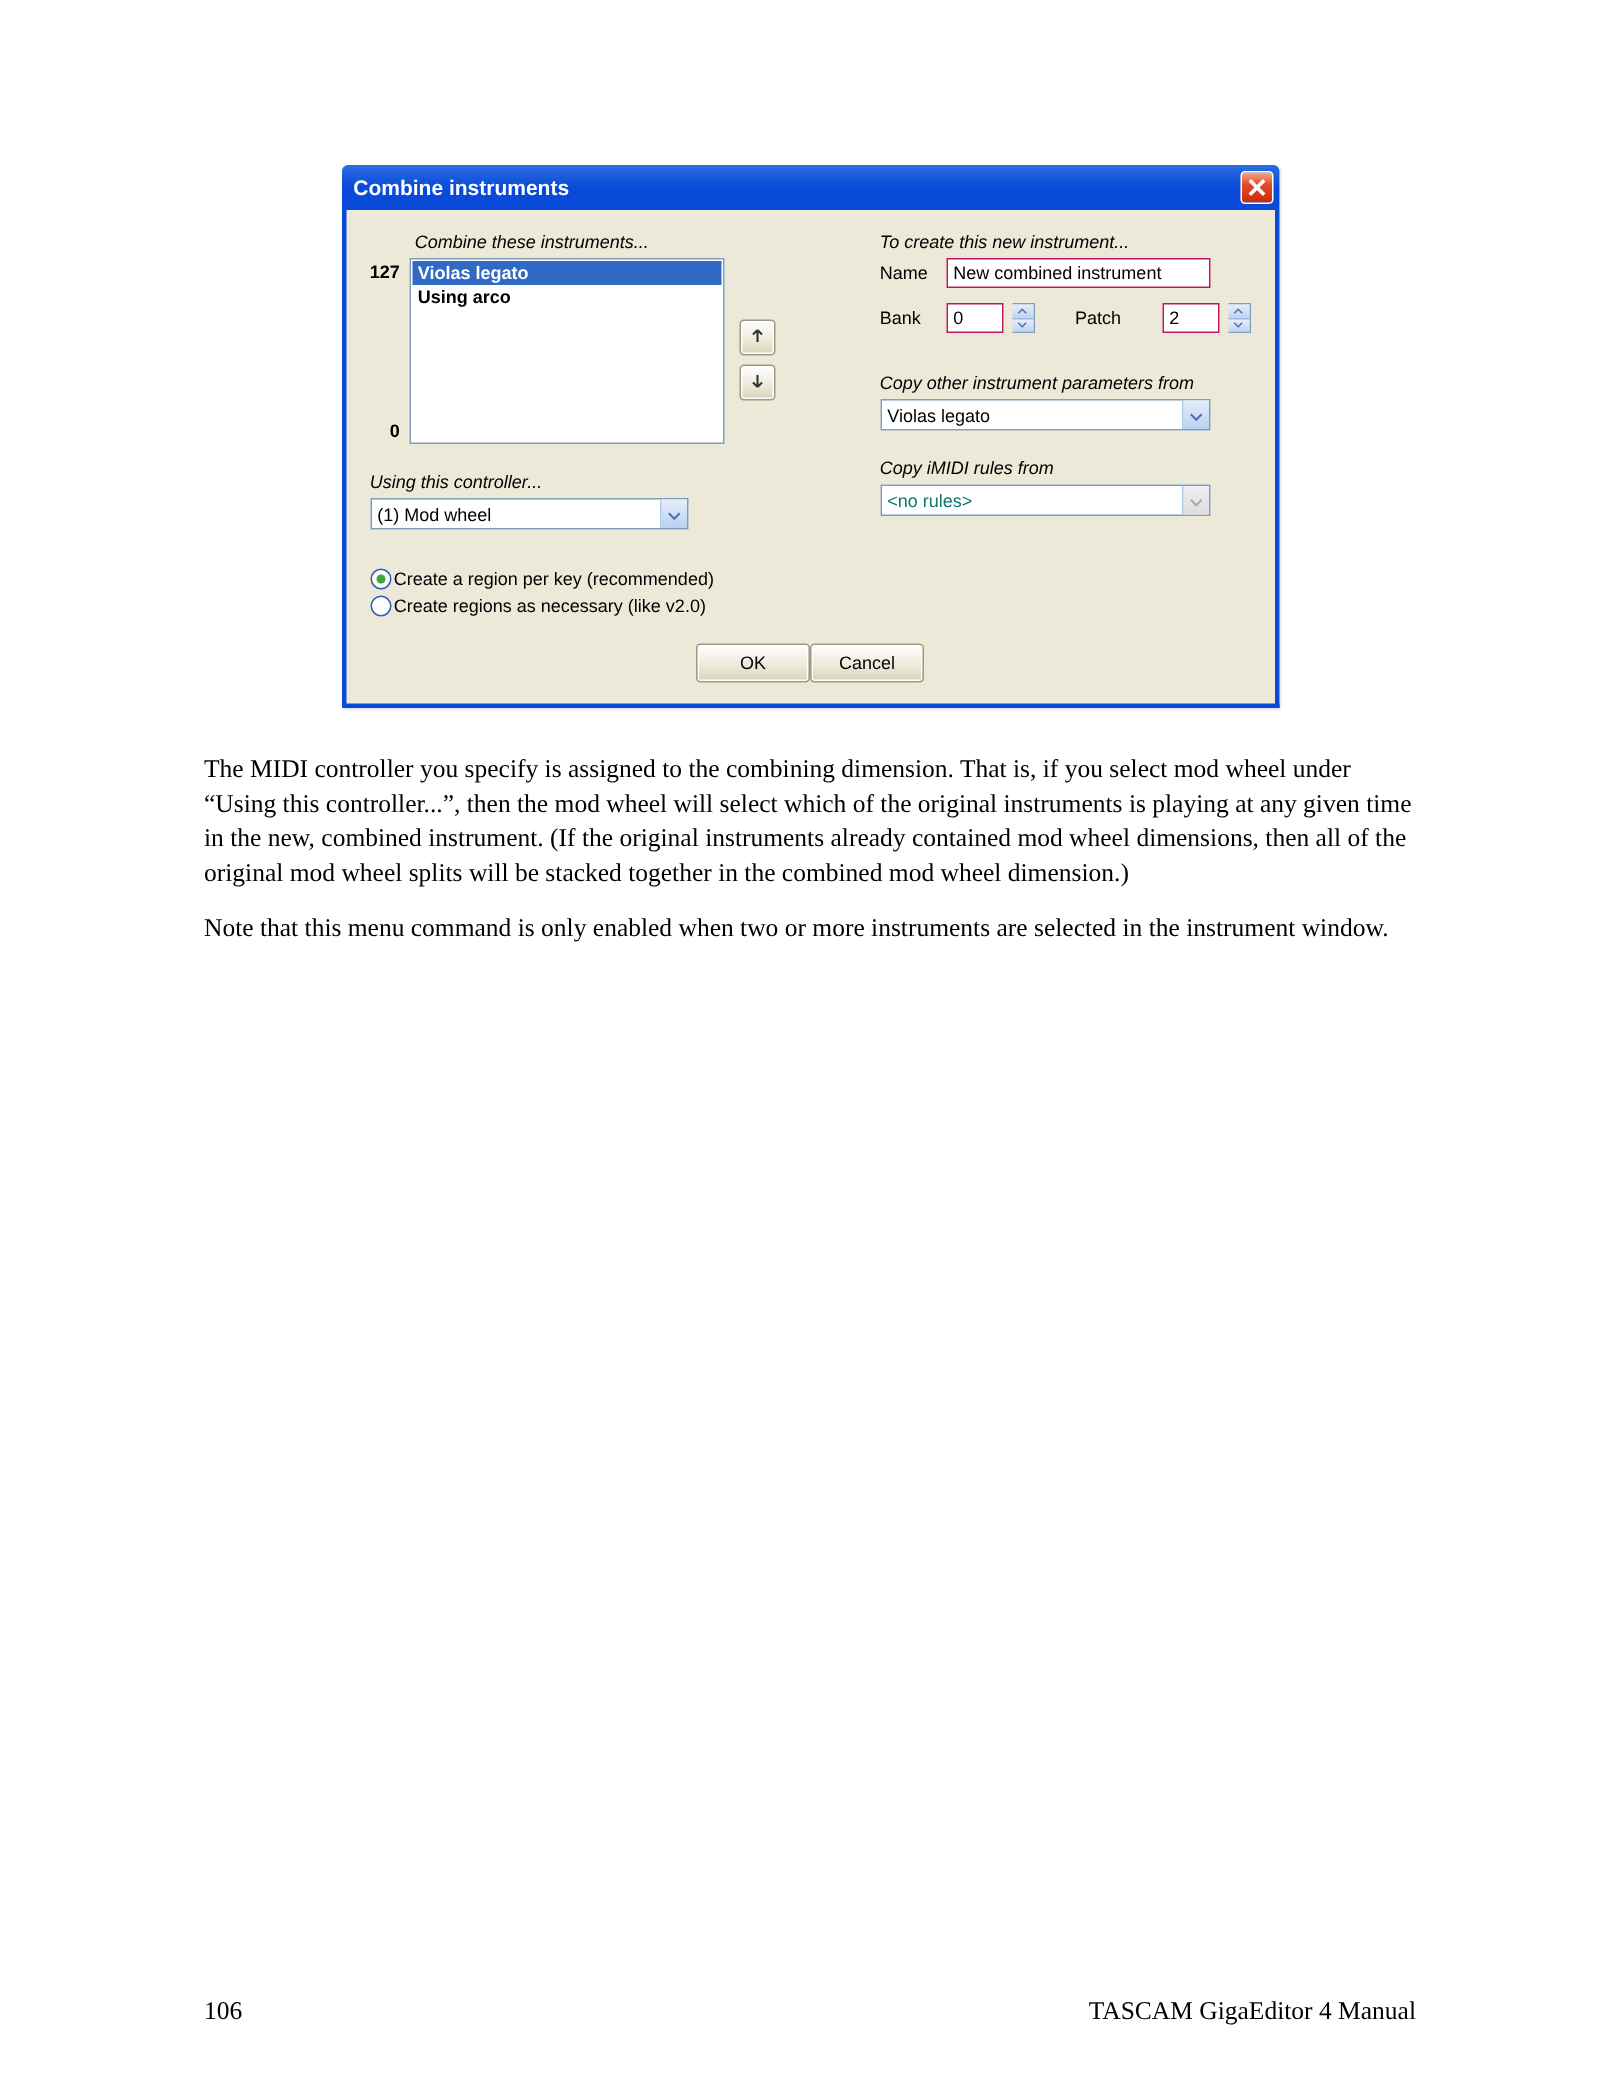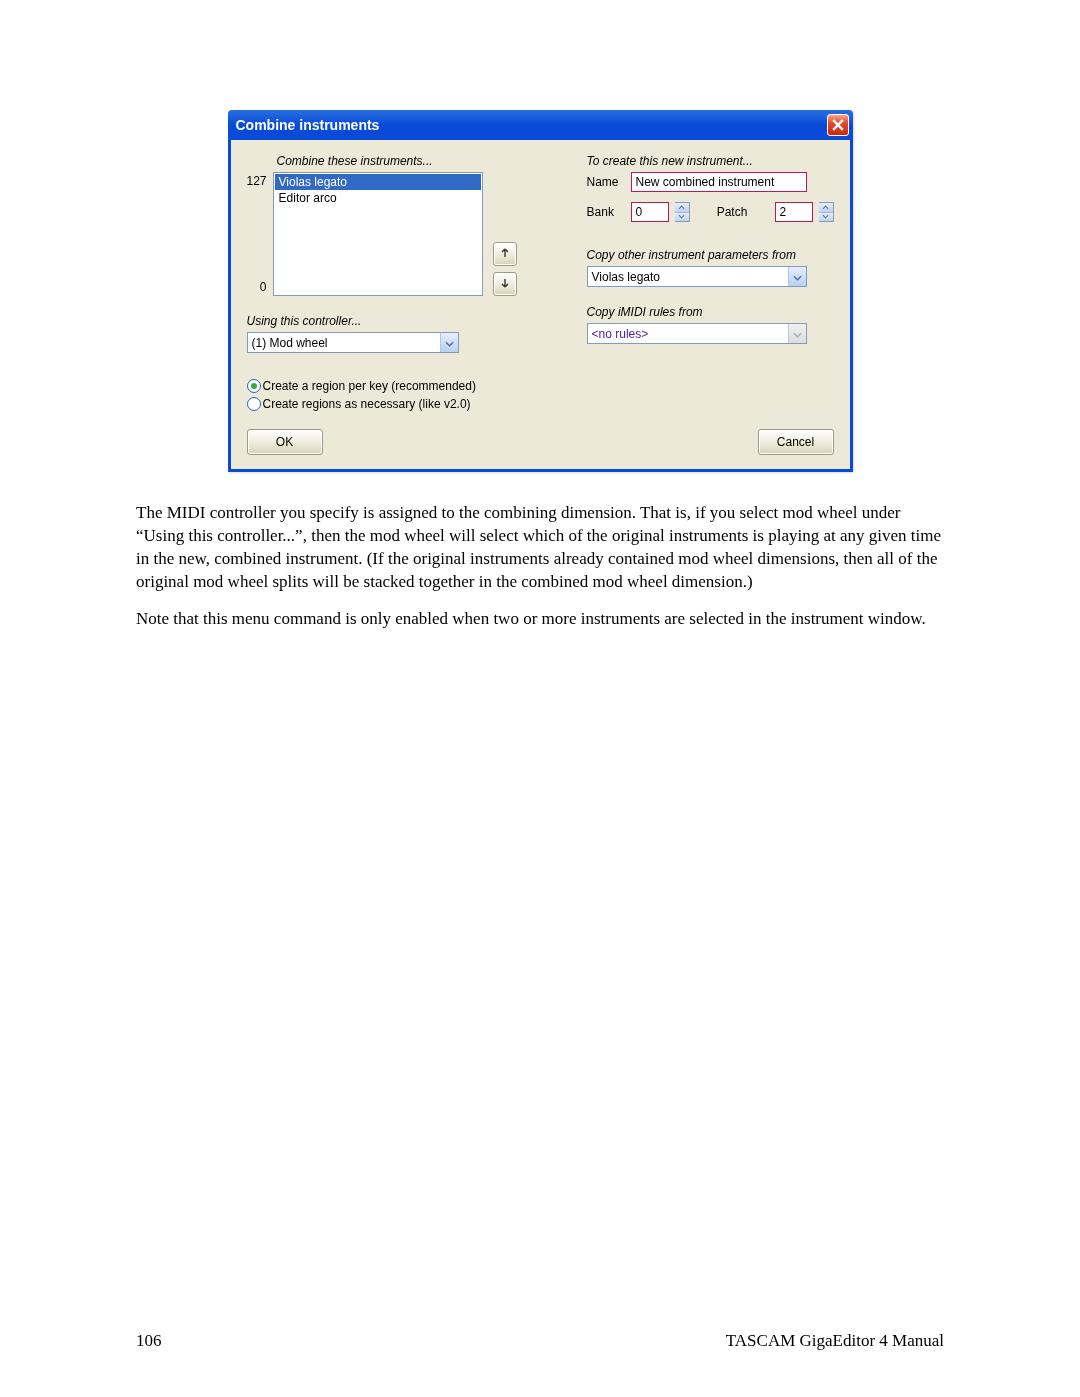--- a/index.html
+++ b/index.html
@@ -62,22 +62,23 @@
   .cols {
     display: flex;
     gap: 70px;
   }
   .col-left { flex: 0 0 260px; }
   .col-right { flex: 1 1 auto; }
 
   .label { margin-bottom: 4px; font-style: italic; }
   .listbox-row {
     display: flex;
-    align-items: flex-end;
+    align-items: center;
     gap: 6px;
+    font-weight: bold;
   }
   .vrange {
     display: flex;
     flex-direction: column;
     justify-content: space-between;
     height: 120px;
     text-align: right;
     padding: 2px 0;
     font-size: 12px;
   }
@@ -160,21 +161,21 @@
   .spin svg { width: 7px; height: 5px; }
 
   .dropdown {
     display: flex;
     background: #fff;
     border: 1px solid #7f9db9;
     height: 21px;
     box-sizing: border-box;
     align-items: center;
   }
-  .dropdown.disabled { color: #4c1d95; }
+  .dropdown.disabled { color: #0f766e; }
   .dropdown .dd-text {
     flex: 1;
     padding: 0 4px;
     font-size: 12px;
     white-space: nowrap;
     overflow: hidden;
   }
   .dd-btn {
     width: 17px;
     height: 100%;
@@ -205,21 +206,21 @@
   }
   .radio.checked::after {
     content: "";
     width: 6px; height: 6px;
     border-radius: 50%;
     background: #3ca63c;
   }
 
   .btn-row {
     display: flex;
-    justify-content: space-between;
+    justify-content: center;
     gap: 0;
     margin-top: 14px;
   }
   .btn-row .xp-btn { min-width: 58px; height: 22px; }
 
   
   .doc p { margin: 0 0 14px 0; line-height: 1.35; }
   .doc b { font-weight: bold; }
 
   .footer {
@@ -255,21 +256,21 @@
 
         <div class="col-left">
           <div class="label" style="margin-left:30px;">Combine these instruments...</div>
           <div class="listbox-row">
             <div class="vrange">
               <span>127</span>
               <span>0</span>
             </div>
             <div class="listbox">
               <div class="listbox-item selected">Violas legato</div>
-              <div class="listbox-item">Editor arco</div>
+              <div class="listbox-item">Using arco</div>
             </div>
             <div class="arrow-btns">
               <div class="xp-btn arrow-btn">
                 <span>
                   <svg viewBox="0 0 12 12">
                       <path d="M6 2 L6 10 M6 2 L3 5 M6 2 L9 5" stroke="#333" stroke-width="1.4" fill="none"></path>
                     </svg>
                 </span>
               </div>
               <div class="xp-btn arrow-btn">

